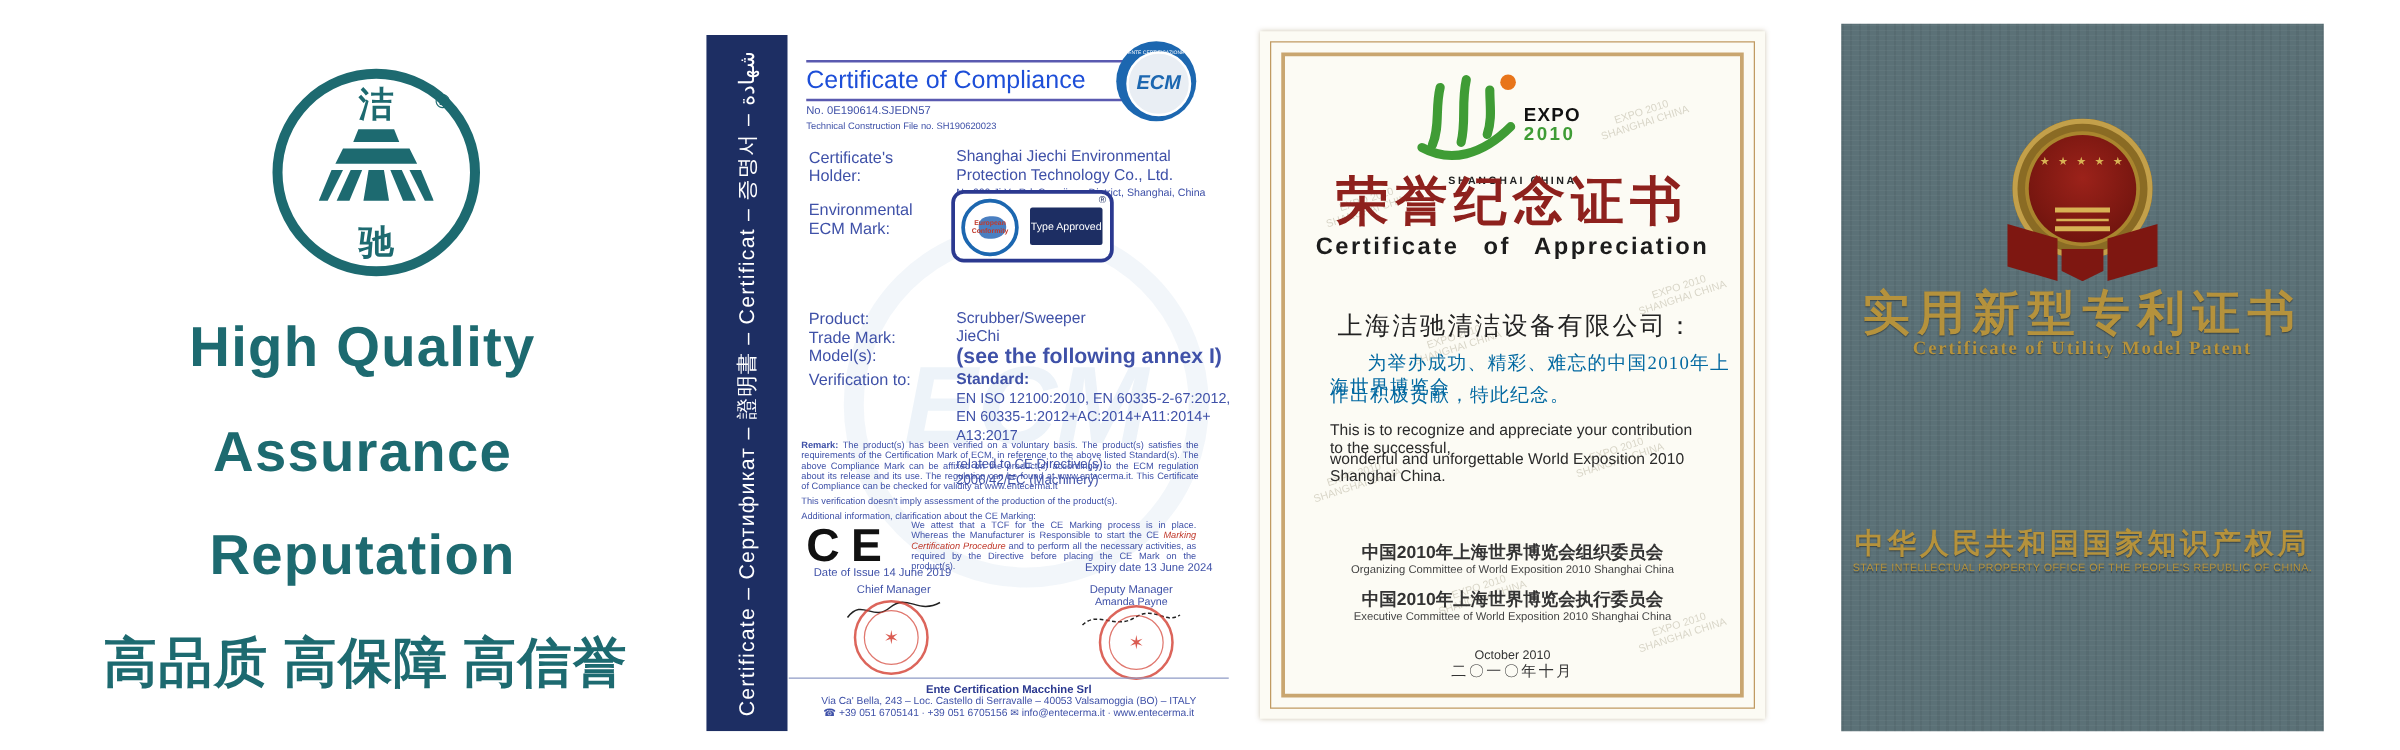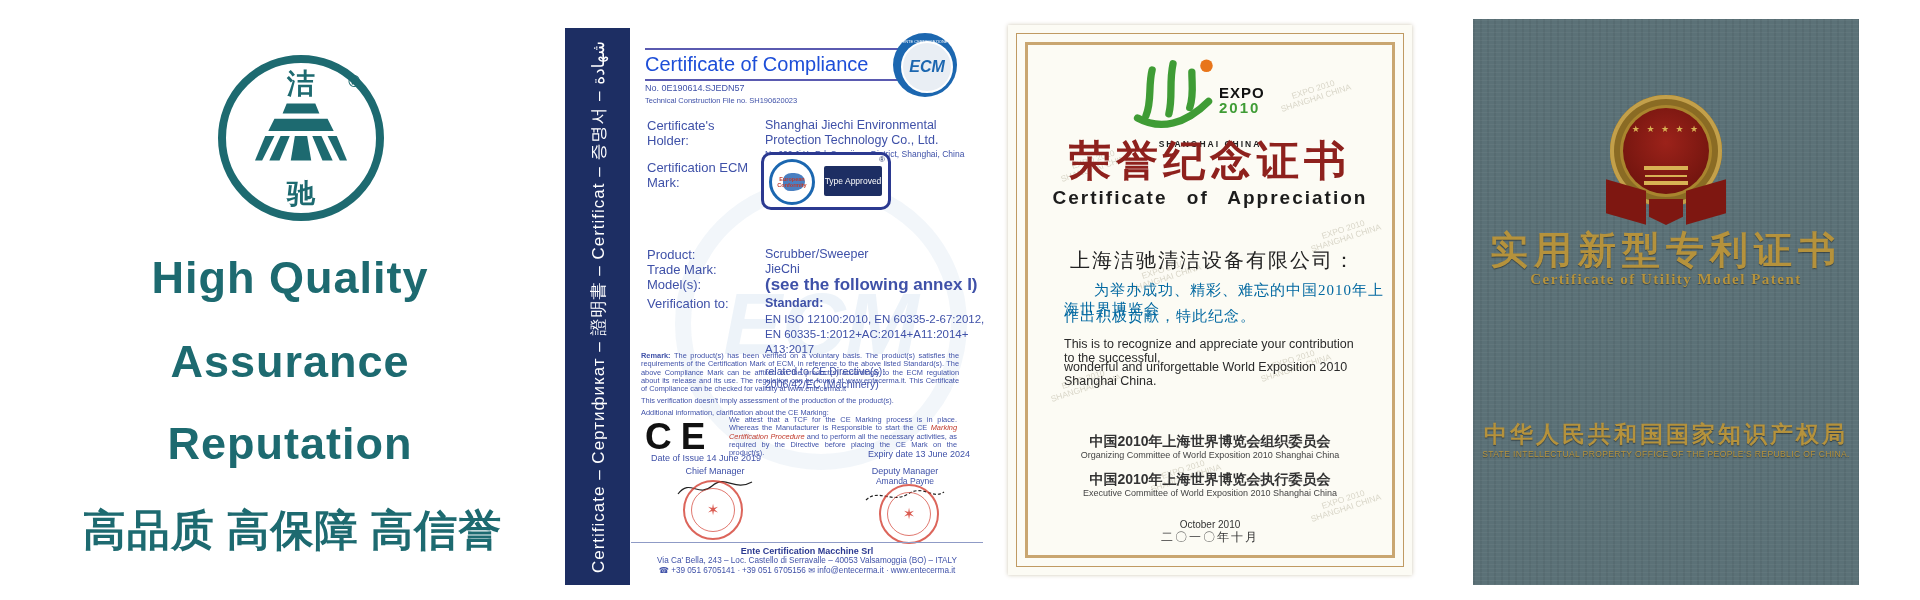--- a/index.html
+++ b/index.html
@@ -183,21 +183,21 @@
       </div>
     </div>
     <div class="c1-no">No. 0E190614.SJEDN57</div>
     <div class="c1-tcf">Technical Construction File no. SH190620023</div>
 
     <div class="c1-label" style="top:90px;width:110px;">Certificate's Holder:</div>
     <div class="c1-value" style="top:90px;">Shanghai Jiechi Environmental</div>
     <div class="c1-value" style="top:105px;">Protection Technology Co., Ltd.</div>
     <div class="c1-note" style="top:121px;">No.600 Ji Ye Rd, Songjiang District, Shanghai, China</div>
 
-    <div class="c1-label" style="top:132px;width:110px;">Certification ECM Mark:</div>
+    <div class="c1-label" style="top:132px;width:110px;">Environmental ECM Mark:</div>
     <div class="mark-badge">
       <span class="mb-reg">®</span>
       <div class="mb-circle">
         <div class="mb-europe"></div>
         <div class="mb-ec">European Conformity</div>
       </div>
       <div class="mb-type">Type Approved</div>
     </div>
 
     <div class="c1-label" style="top:219px;">Product:</div>

